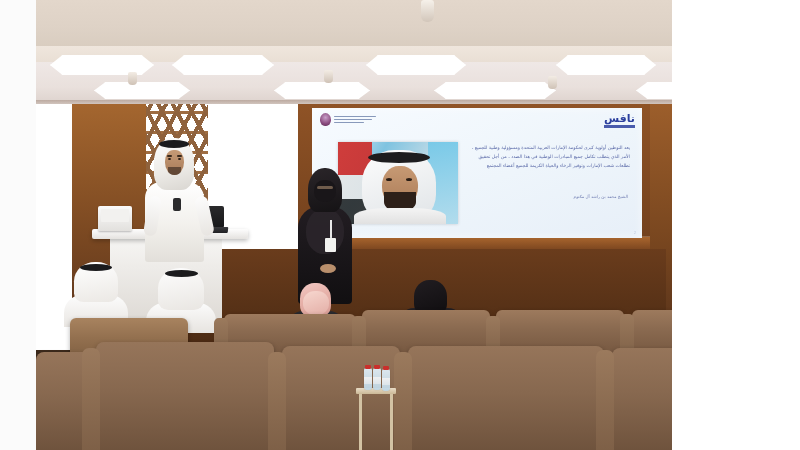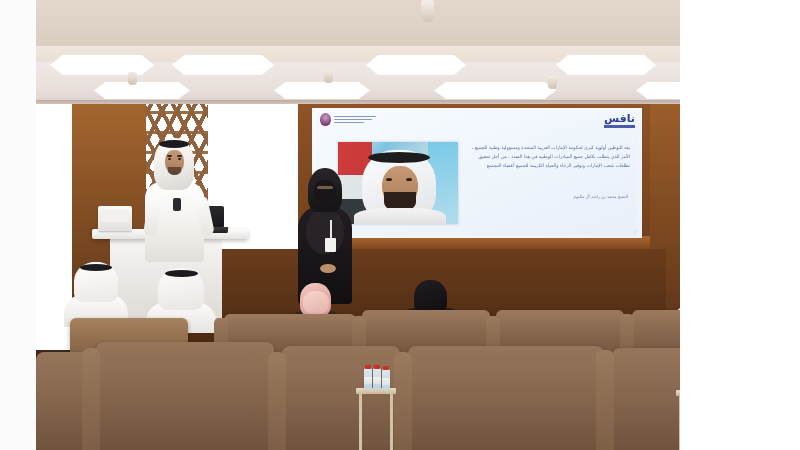--- a/index.html
+++ b/index.html
@@ -1,17 +1,17 @@
 <!DOCTYPE html>
 <html><head>
 <meta charset="utf-8">
 <style>
   html,body{margin:0;padding:0;background:#ffffff;}
   body{width:800px;height:450px;overflow:hidden;font-family:"Liberation Sans",sans-serif;}
-  #stage{position:relative;width:672px;height:450px;background:#fbfbfb;overflow:hidden;padding-left:8px;}
+  #stage{position:relative;width:672px;height:450px;background:#fbfbfb;overflow:hidden;}
 
   
   #photo{position:absolute;left:36px;top:0;width:726px;height:450px;overflow:hidden;background:#2b1a10;}
 
   
   .ceil-top{position:absolute;left:0;top:0;width:100%;height:50px;
     background:linear-gradient(180deg,#e3d7cb 0%,#ded2c6 55%,#d8ccbf 100%);}
   .ceil-band{position:absolute;left:0;top:46px;width:100%;height:22px;
     background:linear-gradient(180deg,#efe6dd,#e7dcd1);}
   .ceil-lower{position:absolute;left:0;top:62px;width:100%;height:42px;

